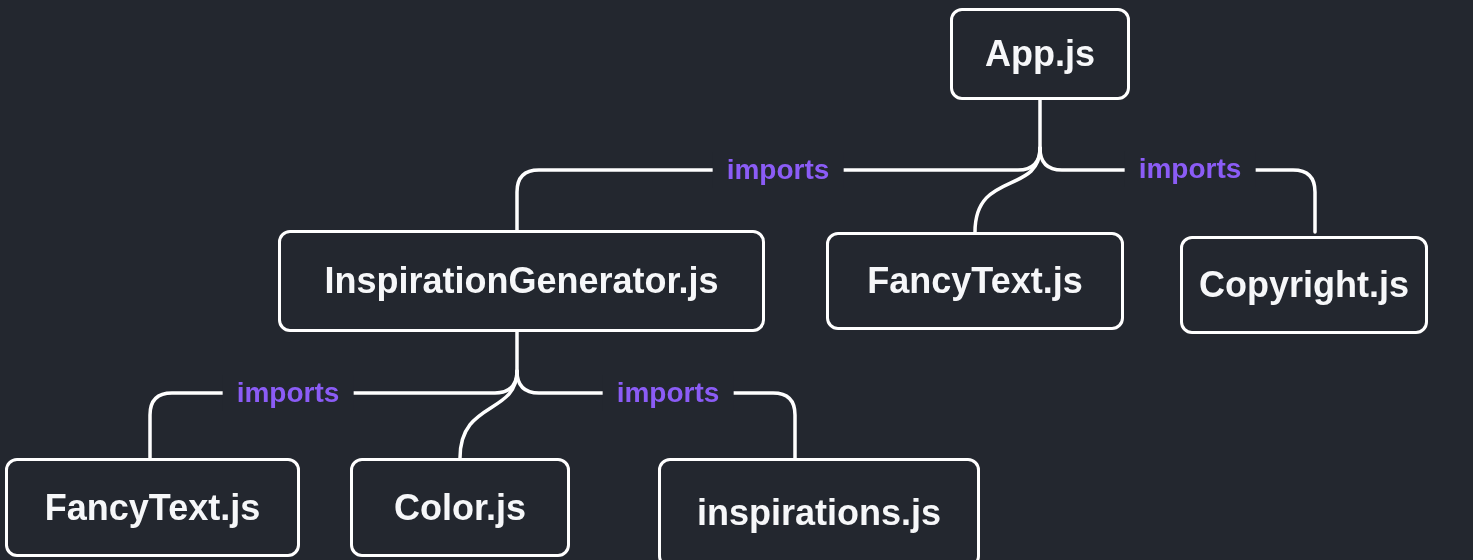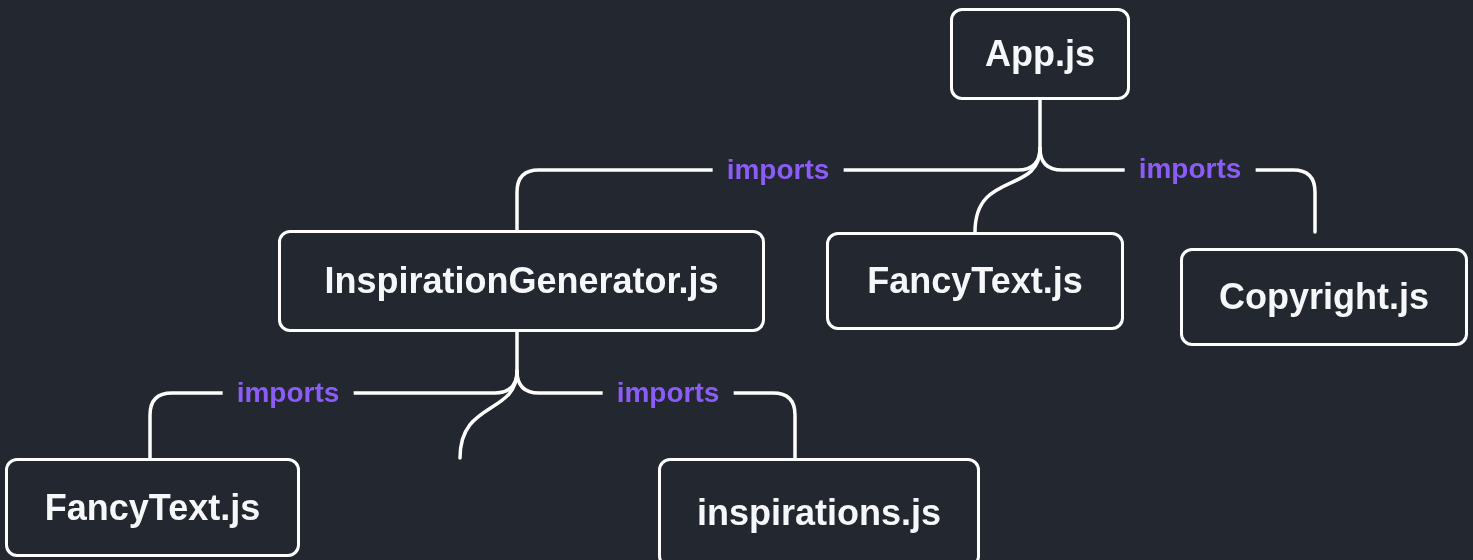--- a/index.html
+++ b/index.html
@@ -74,28 +74,31 @@
   </div>
 
   <div class="node" style="left:950px; top:8px; width:180px; height:92px">
     <span>App.js</span>
   </div>
 
   <div class="node" style="left:826px; top:232px; width:298px; height:98px">
     <span>FancyText.js</span>
   </div>
 
-  <div class="node" style="left:1180px; top:248px; width:288px; height:98px">
+  <div class="node" style="left:1180px; top:236px; width:248px; height:98px">
     <span>Copyright.js</span>
   </div>
 
   <div class="node" style="left:5px; top:458px; width:295px; height:99px">
     <span>FancyText.js</span>
   </div>
 
+  <div class="node" style="left:350px; top:458px; width:220px; height:99px">
+    <span>Color.js</span>
+  </div>
 
   <div class="node" style="left:658px; top:458px; width:322px; height:110px">
     <span>inspirations.js</span>
   </div>
 
   <div class="edge-label" style="left:778px; top:170px">imports</div>
 
   <div class="edge-label" style="left:1190px; top:169px">imports</div>
 
   <div class="edge-label" style="left:288px; top:393px">imports</div>

